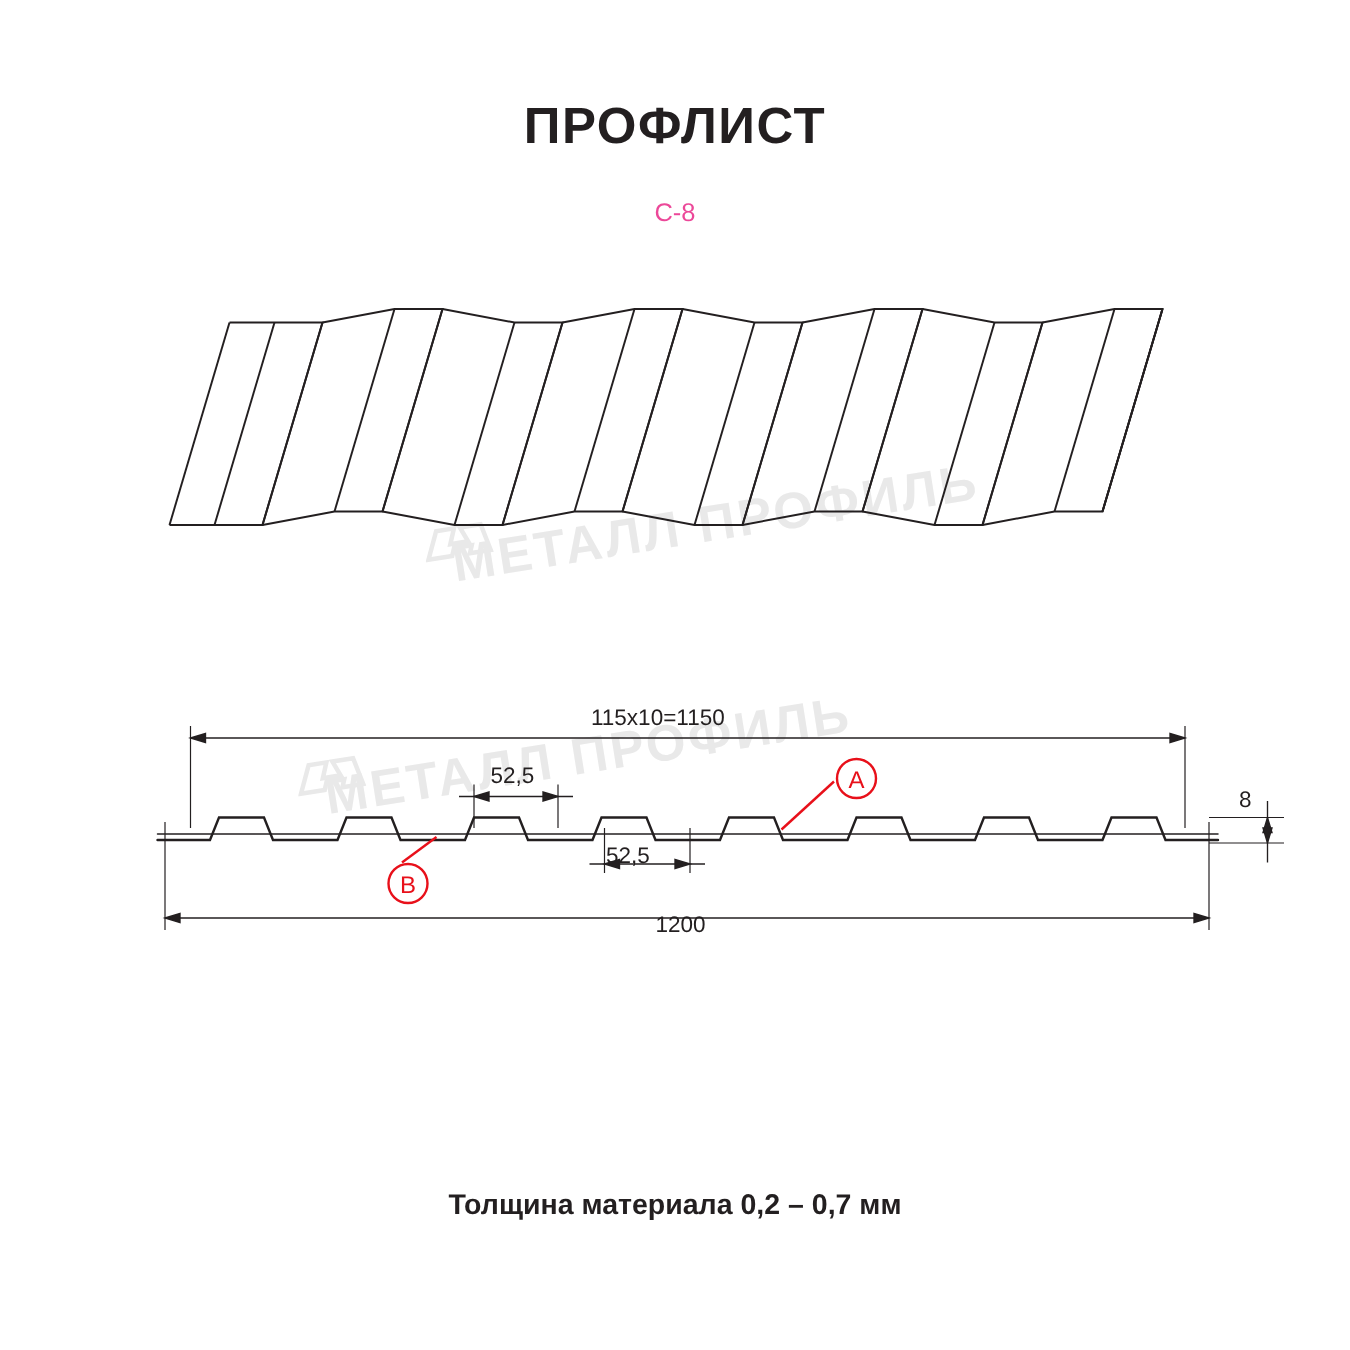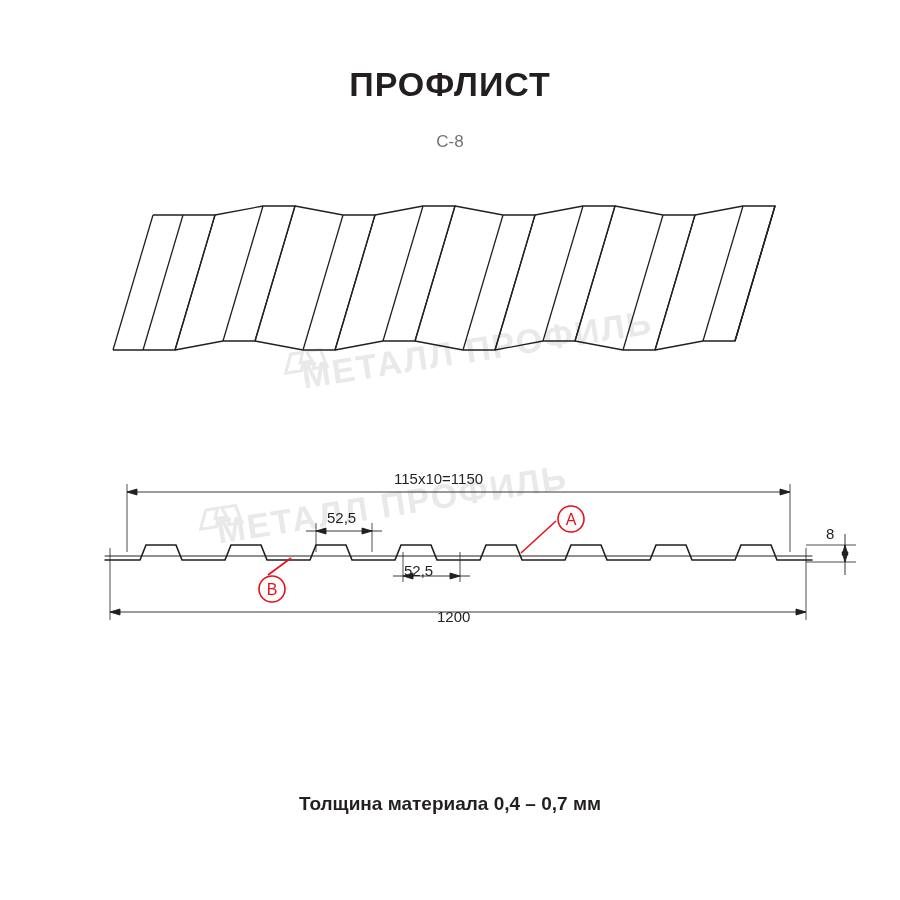--- a/index.html
+++ b/index.html
@@ -31,21 +31,21 @@
     letter-spacing: 1px;
     color: #231f20;
   }
   .subtitle {
     position: absolute;
     top: 132px;
     left: 0;
     width: 900px;
     text-align: center;
     font-size: 17px;
-    color: #737373;
+    color: #ec4899;
   }
   .footer {
     position: absolute;
     top: 793px;
     left: 0;
     width: 900px;
     text-align: center;
     font-size: 19px;
     font-weight: bold;
     color: #231f20;
@@ -210,14 +210,14 @@
     <text x="571" y="525" text-anchor="middle" font-family="Liberation Sans, sans-serif" font-size="16" fill="#e8101a">A</text>
     <text x="272" y="595" text-anchor="middle" font-family="Liberation Sans, sans-serif" font-size="16" fill="#e8101a">B</text>
   </svg>
 
   <div class="dim-text" style="top:470px; left:394px;">115x10=1150</div>
   <div class="dim-text" style="top:509px; left:327px;">52,5</div>
   <div class="dim-text" style="top:562px; left:404px;">52,5</div>
   <div class="dim-text" style="top:608px; left:437px;">1200</div>
   <div class="dim-text" style="top:525px; left:826px;">8</div>
 
-  <div class="footer">Толщина материала 0,4 – 0,7 мм</div>
+  <div class="footer">Толщина материала 0,2 – 0,7 мм</div>
 </div>
 
 </body></html>

